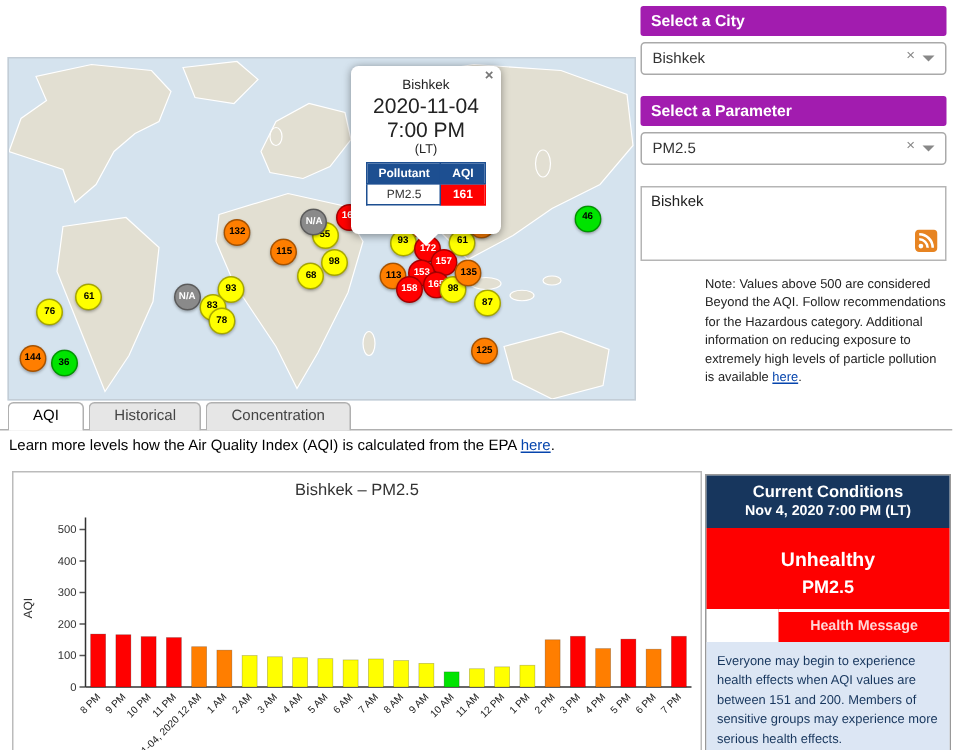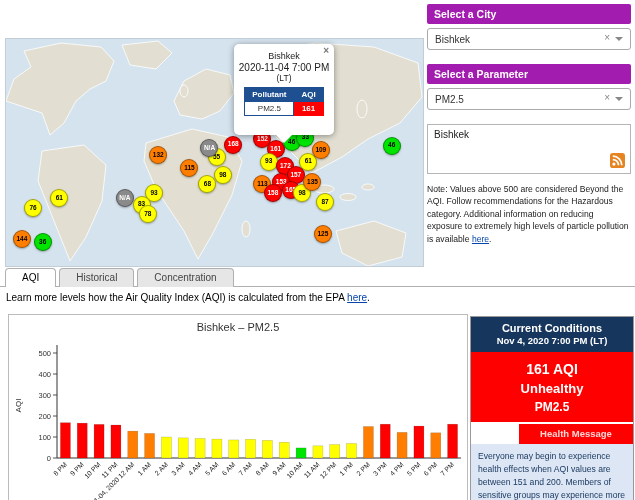--- a/index.html
+++ b/index.html
@@ -16,38 +16,38 @@
   
   .map{position:absolute;left:5px;top:38px;width:417px;height:227px;background:#d5e3ee;border:1px solid #c3cdd6;overflow:hidden;}
   .map-svg{position:absolute;left:0;top:0;width:100%;height:100%;}
   .markers-layer{position:absolute;left:0;top:0;right:0;bottom:0;}
   .marker{position:absolute;width:16px;height:16px;border-radius:50%;display:flex;align-items:center;justify-content:center;font-size:6.5px;font-weight:bold;transform:translate(-50%,-50%);border:1px solid rgba(0,0,0,.35);box-shadow:0 1px 2px rgba(0,0,0,.3);cursor:pointer;line-height:1;}
 
   
   .popup{position:absolute;left:228px;top:5px;width:92px;background:#fff;border-radius:5px;box-shadow:0 1px 6px rgba(0,0,0,.4);padding:5px 4px 7px;z-index:5;text-align:center;}
   .popup-close{position:absolute;top:1px;right:5px;font-size:10px;color:#777;cursor:pointer;font-weight:bold;}
   .popup-city{font-size:9px;color:#222;margin-top:2px;}
-  .popup-date{font-size:10px;color:#222;margin-top:1px;}
+  .popup-date{font-size:14px;color:#222;margin-top:1px;}
   .popup-lt{font-size:8.5px;color:#222;}
   .popup-table{margin:4px auto 12px;border-collapse:collapse;}
   .popup-table th{background:#1d4f91;color:#fff;font-size:8px;padding:2px 7px;border:1px solid #1d4f91;font-weight:bold;}
   .popup-table td{font-size:8px;padding:2px 7px;text-align:center;}
   td.cell-pollutant{border:1px solid #1d4f91;color:#333;background:#fff;}
   td.cell-aqi{background:#fe0000;color:#fff;font-weight:bold;border:1px solid #fe0000;}
   .popup-arrow{position:absolute;bottom:-8px;left:50%;transform:translateX(-50%);width:0;height:0;border-left:8px solid transparent;border-right:8px solid transparent;border-top:8px solid #fff;}
 
   
   .right-col{position:absolute;left:427px;top:4px;width:204px;}
   .panel-header{background:#a21caf;color:#fff;font-size:10.5px;font-weight:bold;padding:4px 7px;border-radius:2px;}
   .sel{position:relative;margin:4px 0 14px;height:20px;border:1px solid #aaa;border-radius:3px;background:#fff;font-size:10px;color:#333;display:flex;align-items:center;padding:0 26px 0 7px;cursor:pointer;}
   .sel .clear{position:absolute;right:20px;top:3px;color:#888;font-size:10px;cursor:pointer;}
   .sel .chev{position:absolute;right:7px;top:8px;width:0;height:0;border-left:4px solid transparent;border-right:4px solid transparent;border-top:4px solid #888;}
   .rss-box{position:relative;margin-top:12px;height:40px;border:1px solid #b5b5b5;font-size:10px;color:#222;padding:4px 6px;background:#fff;}
   .rss-icon{position:absolute;right:5px;bottom:5px;width:15px;height:15px;cursor:pointer;}
-  .note{margin-top:9px;font-size:8.6px;color:#222;line-height:1.45;}
+  .note{margin-top:9px;font-size:8.6px;color:#222;line-height:1.45;margin-left:43px;}
   a.inline-link{color:#0645ad;text-decoration:underline;cursor:pointer;}
 
   
   .tabs{position:absolute;left:5px;top:268px;display:flex;gap:3px;z-index:2;}
   .tab{font-size:10px;padding:3px 16px 4px;border:1px solid #b0b0b0;border-bottom:none;border-radius:4px 4px 0 0;background:#e6e6e6;color:#444;cursor:pointer;}
   .tab.active{background:#fff;color:#000;position:relative;}
   .tab.active::after{content:"";position:absolute;left:0;right:0;bottom:-1px;height:1px;background:#fff;}
   .tabs-line{position:absolute;left:0;top:286px;width:635px;border-top:1px solid #b0b0b0;z-index:1;}
   .learn-more{position:absolute;left:6px;top:292px;font-size:10px;color:#000;}
 
@@ -261,21 +261,20 @@
       </svg>
     <div class="chart-title">Bishkek – PM2.5</div>
   </div>
 
   <div class="cc">
     <div class="cc-header">
       <div class="cc-title">Current Conditions</div>
       <div class="cc-date">Nov 4, 2020 7:00 PM (LT)</div>
     </div>
     <div class="cc-red">
-      <div class="cc-aqi">161 AQI</div>
       <div class="cc-cat">Unhealthy</div>
       <div class="cc-param">PM2.5</div>
     </div>
     <div class="cc-health-h">Health Message</div>
     <div class="cc-text">Everyone may begin to experience health effects when AQI values are between 151 and 200. Members of sensitive groups may experience more serious health effects.</div>
   </div>
 
 </div>
 
 </body></html>

